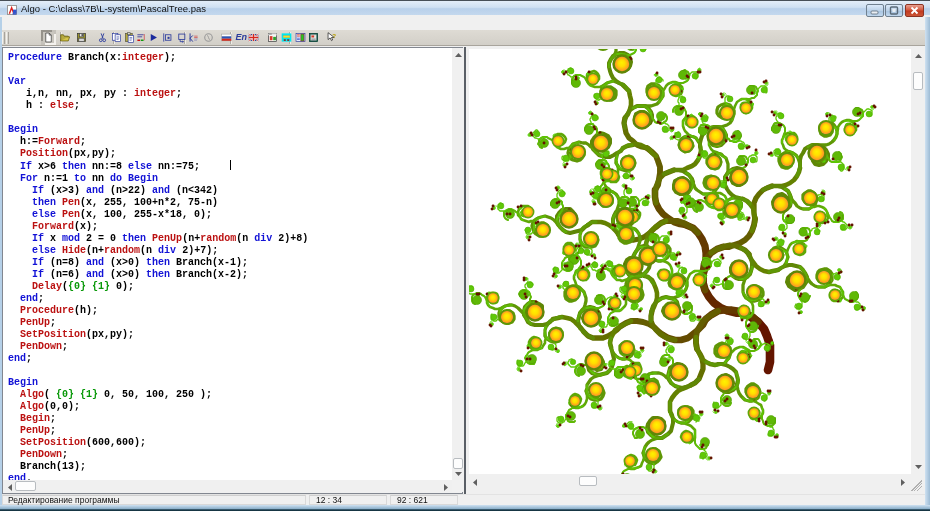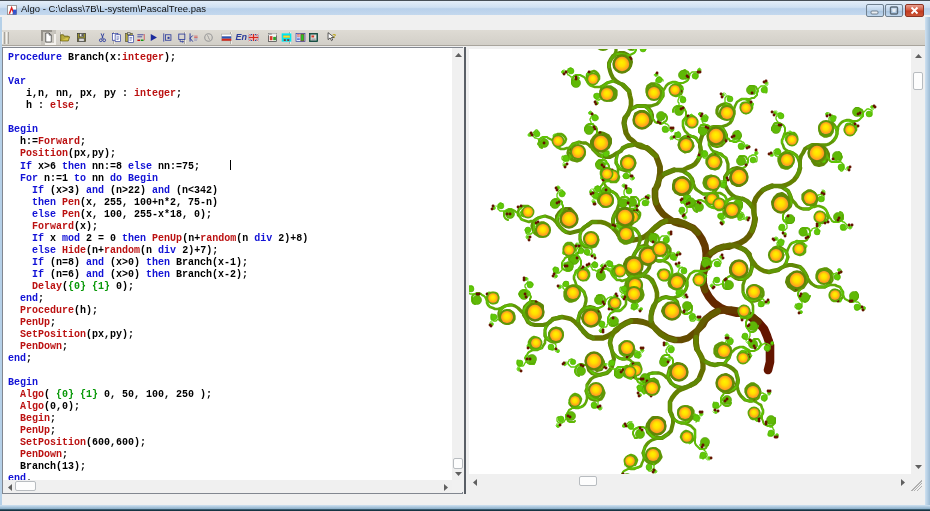--- a/index.html
+++ b/index.html
@@ -1036,15 +1036,26 @@
         </svg>
       <svg class="arr" style="left:432px;top:4px" width="4" height="7">
           <path d="M0 0l4 3.5L0 7z" fill="#606060"></path>
         </svg>
       <div class="sbthumb" style="left:110px; top:1px; width:18px; height:10px;"></div>
     </div>
     <div style="position:absolute;right:3px;bottom:3px;width:11px;height:11px;background:
       linear-gradient(135deg,transparent 50%,#b0b0b0 50%,#b0b0b0 55%,transparent 55%,transparent 62%,#b0b0b0 62%,#b0b0b0 67%,transparent 67%,transparent 74%,#b0b0b0 74%,#b0b0b0 79%,transparent 79%)"></div>
   </div>
 
+  <div id="status">
+    <div class="sfield" style="left:2px; width:304px;">
+        <span style="position:absolute;left:5px;top:-1px">Редактирование программы</span>
+      </div>
+    <div class="sfield" style="left:309px; width:78px;">
+        <span style="position:absolute;left:6px;top:-1px">12 : 34</span>
+      </div>
+    <div class="sfield" style="left:390px; width:68px;">
+        <span style="position:absolute;left:6px;top:-1px">92 : 621</span>
+      </div>
+  </div>
   <div id="eleft"></div>
   <div id="eright"></div>
   <div id="ebottom"></div>
 </div>
 </body></html>

